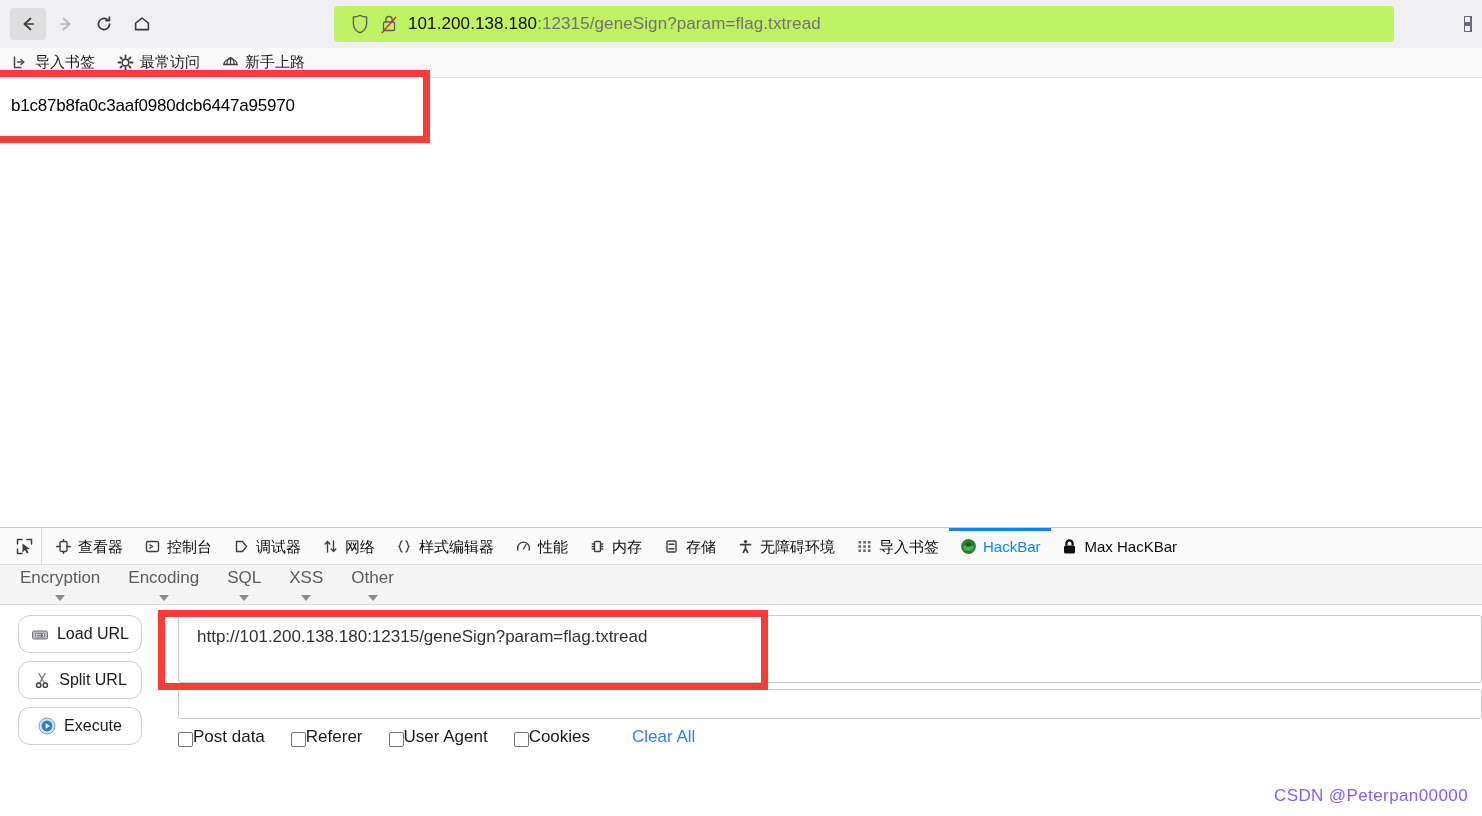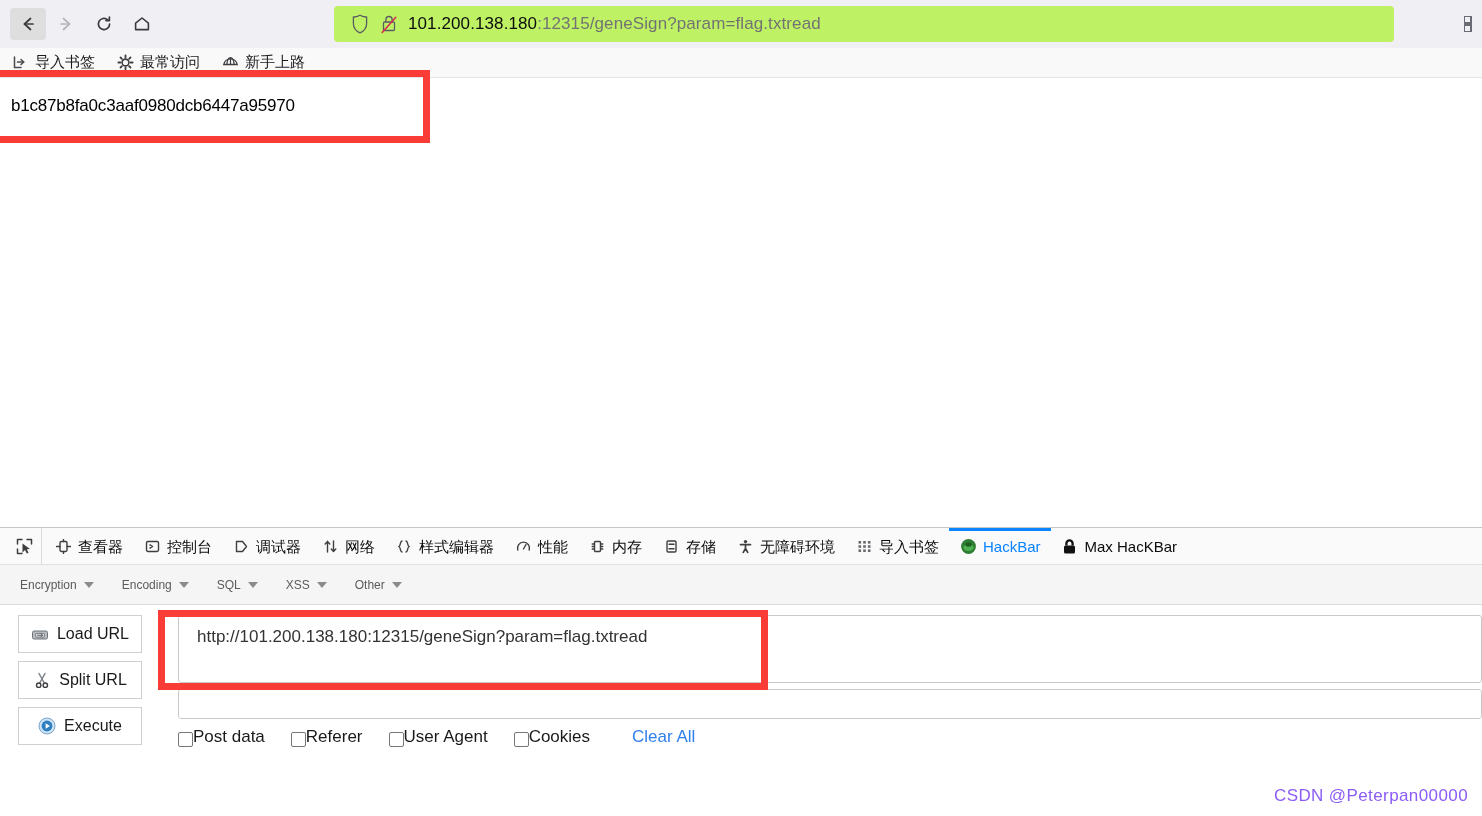--- a/index.html
+++ b/index.html
@@ -175,26 +175,27 @@
   .hb-menubar {
     height: 40px;
     background: #f5f5f5;
     border-bottom: 1px solid #dcdcdc;
     display: flex;
     align-items: center;
     padding-left: 20px;
     gap: 28px;
   }
   .hb-menu {
-    font-size: 12px;
+    font-size: 17px;
     color: #5b5b5b;
     display: flex;
     align-items: center;
     gap: 7px;
     white-space: nowrap;
+    flex-direction: column;
   }
   .caret {
     width: 0; height: 0;
     border-left: 5px solid transparent;
     border-right: 5px solid transparent;
     border-top: 6px solid #8b8b8b;
   }
 
   .hb-body {
     position: relative;
@@ -208,21 +209,21 @@
     left: 18px;
     top: 10px;
     width: 124px;
     display: flex;
     flex-direction: column;
     gap: 8px;
   }
   .hb-btn {
     height: 38px;
     border: 1px solid #cfcfcf;
-    border-radius: 0;
+    border-radius: 12px;
     background: #ffffff;
     display: flex;
     align-items: center;
     justify-content: center;
     gap: 8px;
     font-size: 16px;
     color: #1a1a1a;
     white-space: nowrap;
   }
 

